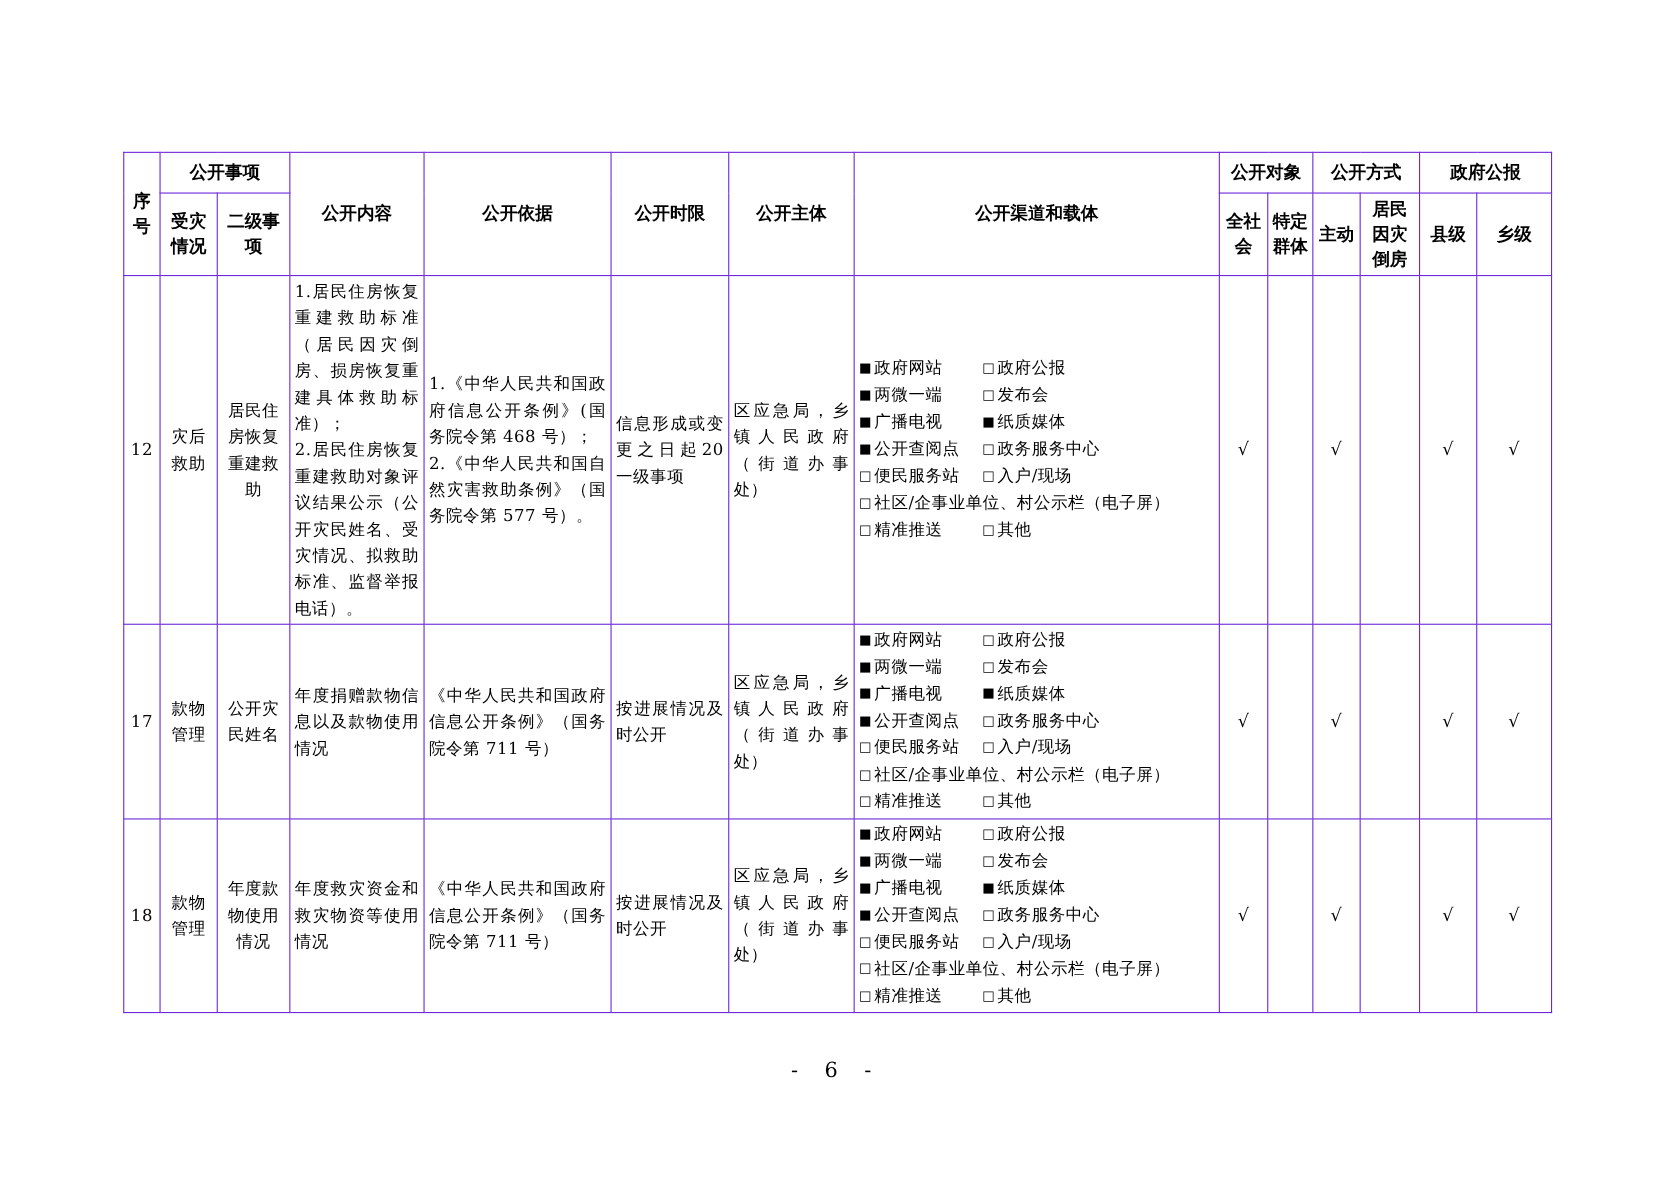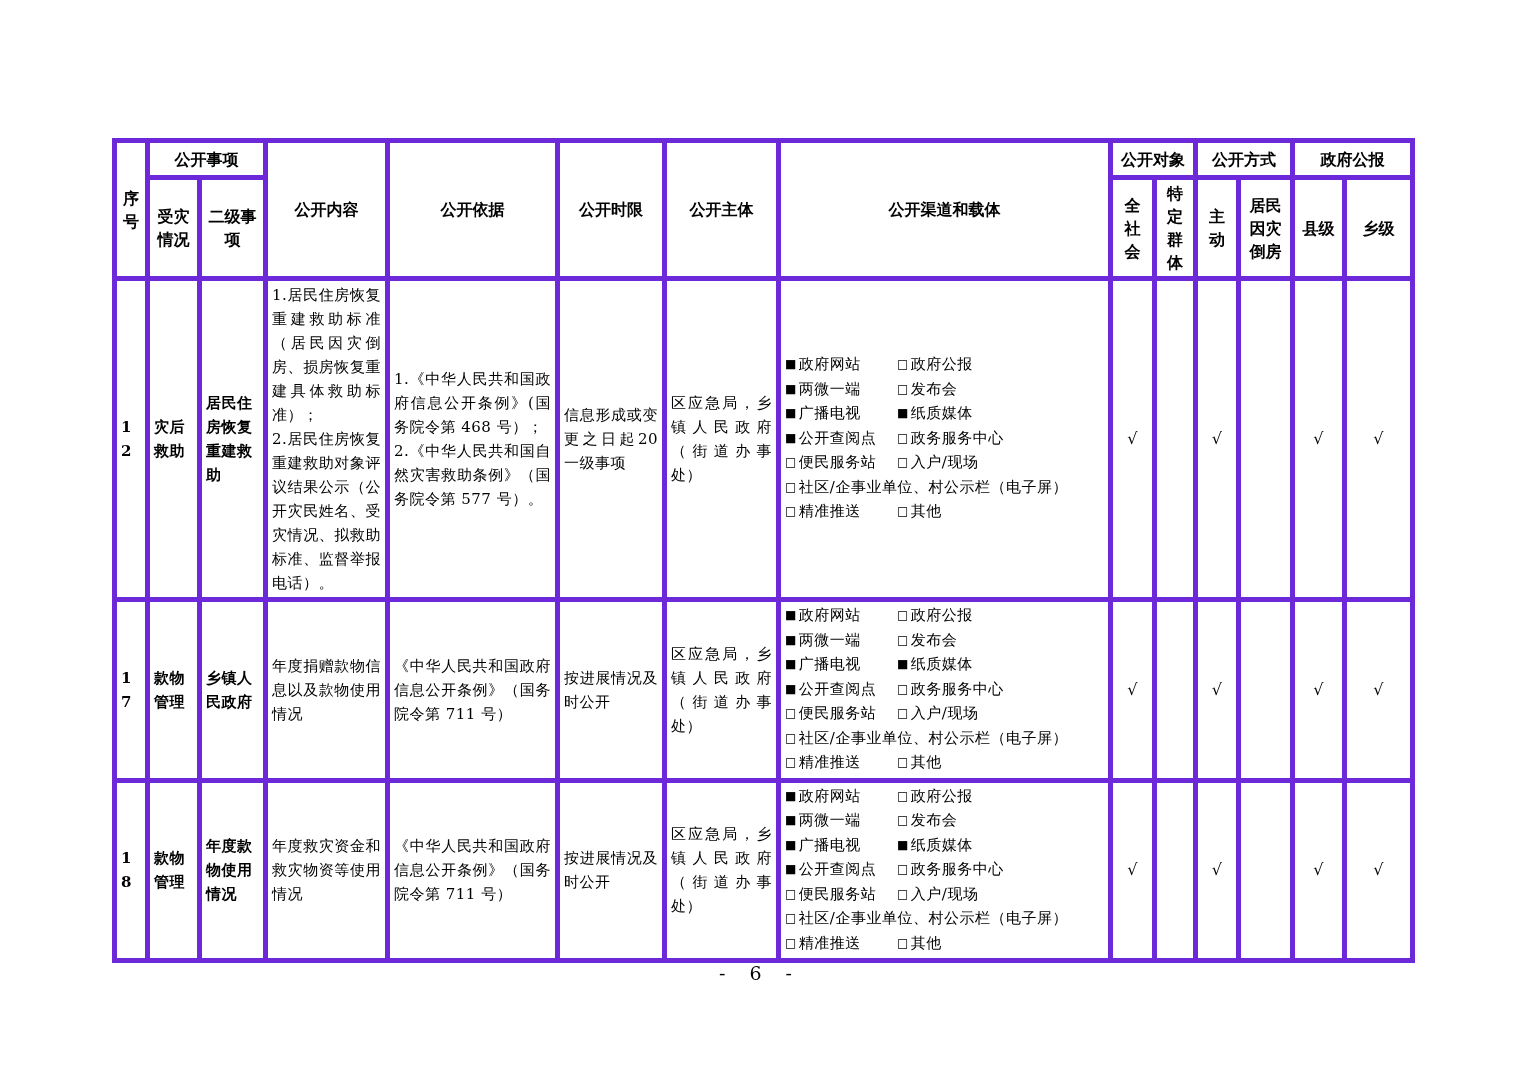--- a/index.html
+++ b/index.html
@@ -3,33 +3,33 @@
 <meta charset="utf-8">
 <style>
   html,body{margin:0;padding:0;}
   body{
     width:1520px;height:1074px;position:relative;background:#ffffff;color:#000;
     font-family:"DejaVu Serif","Liberation Serif",serif;
   }
   .sheet{position:absolute;left:112px;top:138px;}
   table{border-collapse:collapse;table-layout:fixed;width:1298px;}
   th,td{
-    border:5px solid #6d28d9;
+    border:1px solid #6d28d9;
     padding:2px 4px;
     vertical-align:middle;
     overflow:visible;
     word-break:break-all;
   }
   thead th{
     font-family:"Liberation Sans","DejaVu Sans",sans-serif;
     font-weight:bold;font-size:16px;text-align:center;line-height:23px;
     word-break:break-all;
   }
   tbody td{font-size:15px;line-height:24px;letter-spacing:0.5px;}
-  .center{font-weight:bold;}
+  .center{text-align:center;}
   .just{text-align:justify;text-justify:inter-character;}
   .li{text-align:justify;text-justify:inter-character;}
   .check{font-size:16px;text-align:center;}
   .channels{
     display:grid;grid-template-columns:112px auto;justify-content:start;
     line-height:23.5px;font-size:15px;letter-spacing:0.5px;
   }
   .ch{white-space:nowrap;}
   .ch.wide{grid-column:1 / -1;}
   .g{font-size:12px;margin-right:2px;display:inline-block;transform:translateY(-1px);}
@@ -127,21 +127,21 @@
         <td class="check">√</td>
         <td class="check"></td>
         <td class="check">√</td>
         <td class="check"></td>
         <td class="check">√</td>
         <td class="check">√</td>
       </tr>
       <tr class="r17">
         <td class="center">17</td>
         <td class="center">款物管理</td>
-        <td class="center">乡镇人民政府</td>
+        <td class="center">公开灾民姓名</td>
         <td>
             <div>
               <div class="li">年度捐赠款物信息以及款物使用情况</div>
             </div>
           </td>
         <td>
             <div>
               <div class="li">《中华人民共和国政府信息公开条例》（国务院令第 711 号）</div>
             </div>
           </td>

